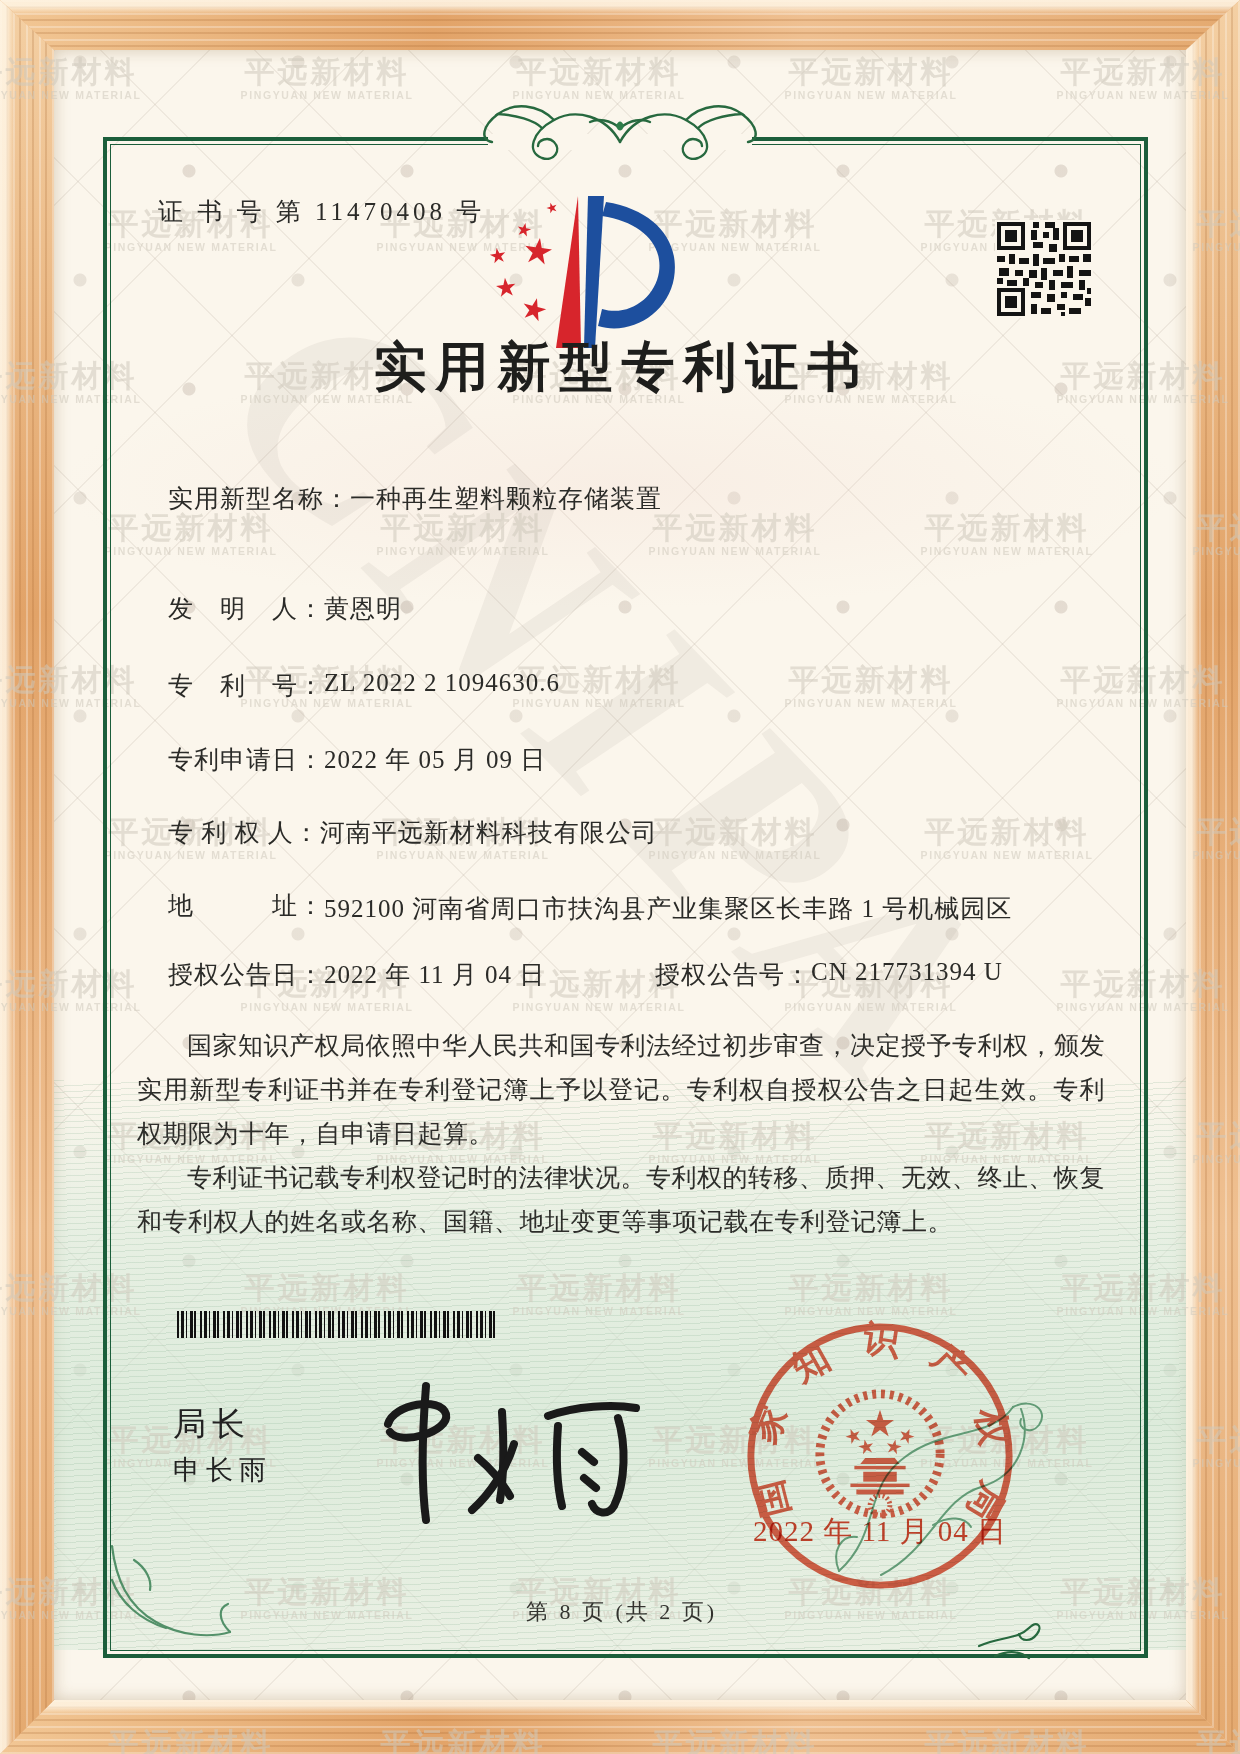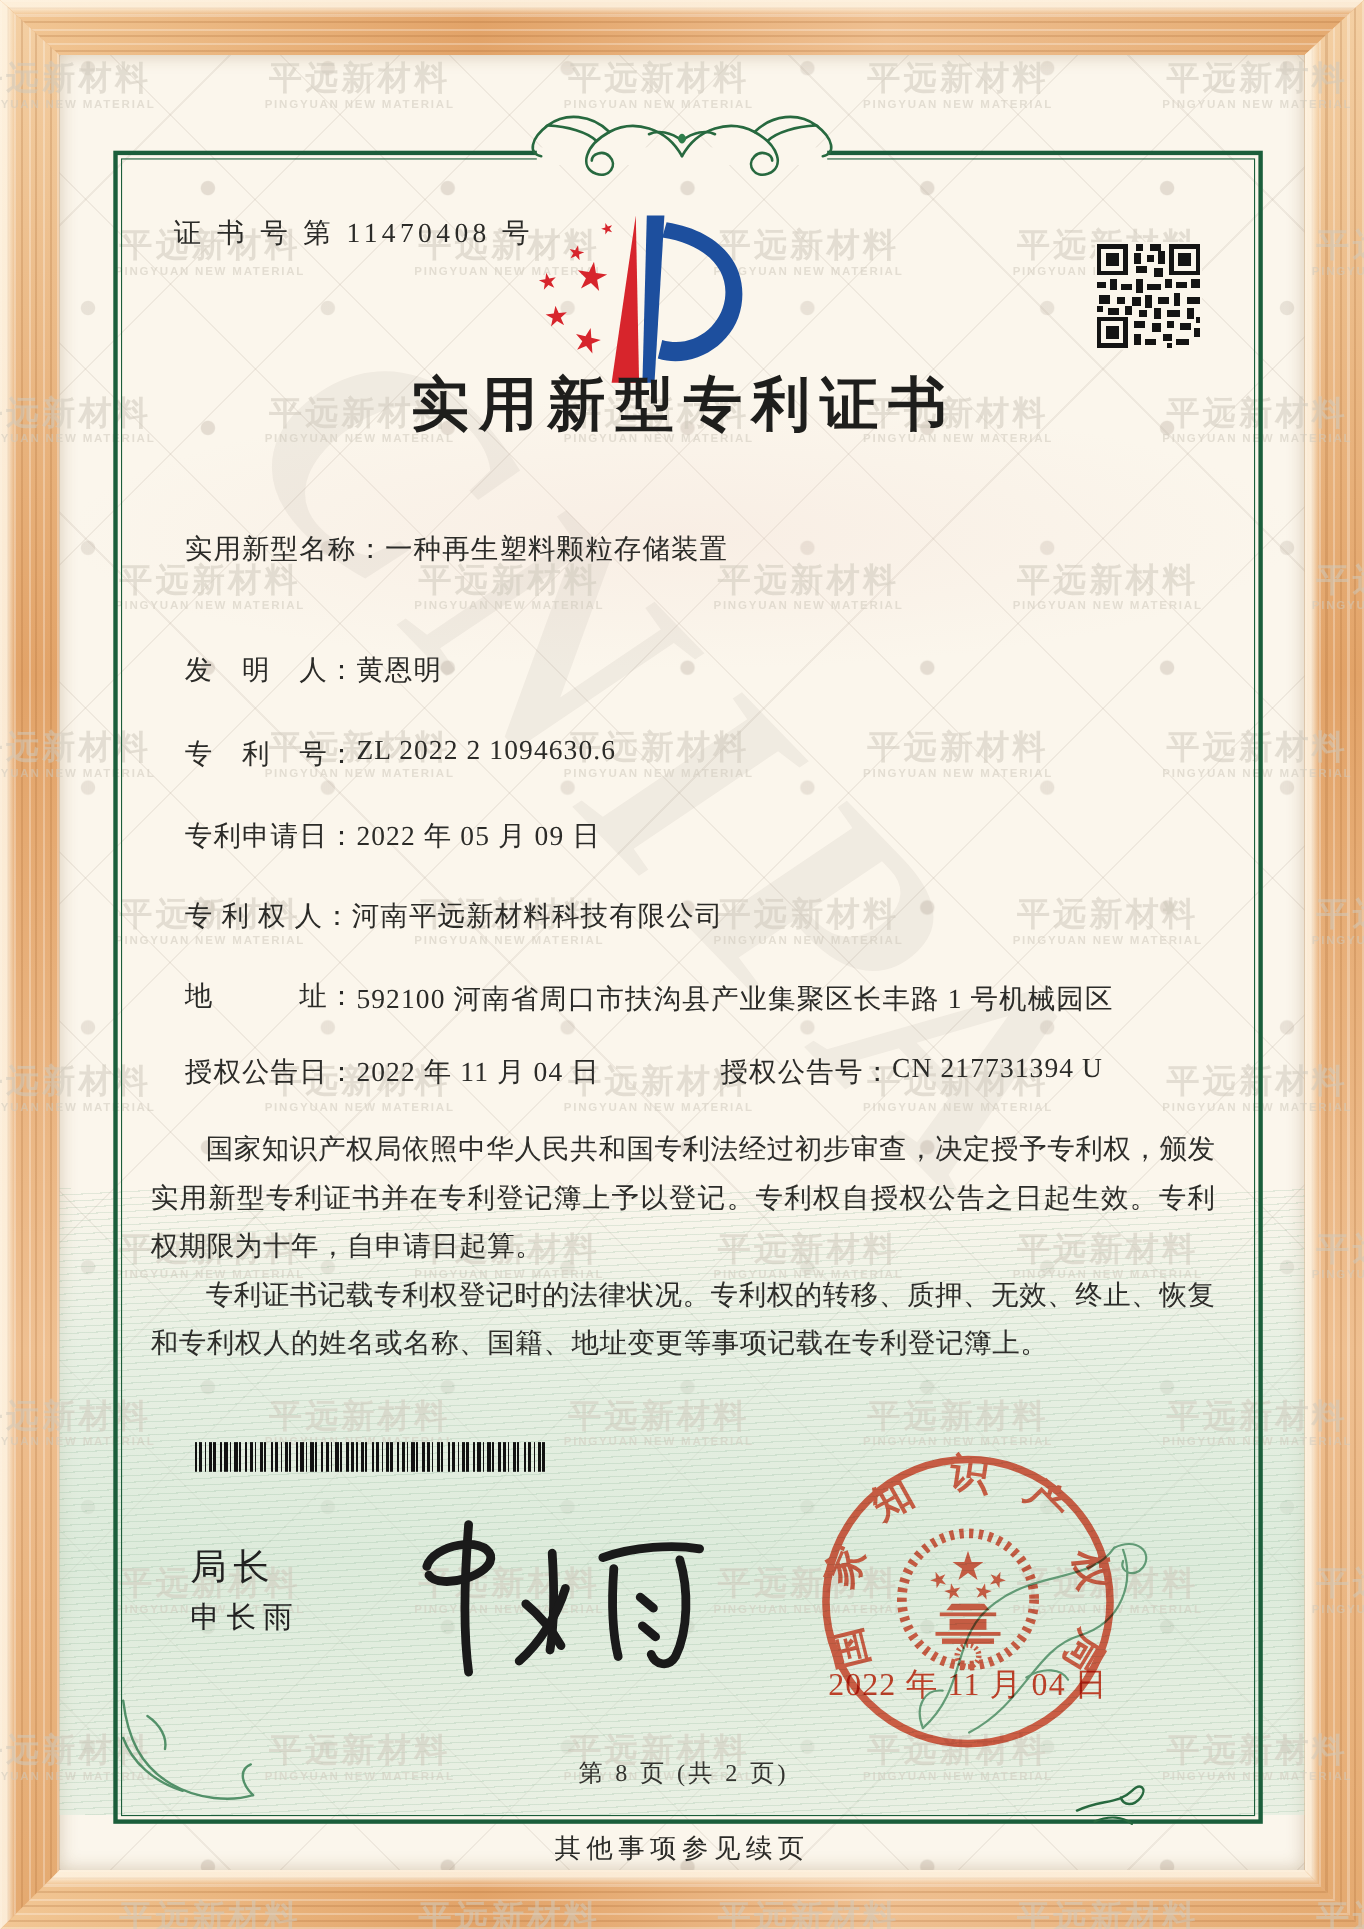--- a/index.html
+++ b/index.html
@@ -524,15 +524,14 @@
       <rect x="-26" y="12" width="52" height="3.5"></rect>
       <rect x="-17" y="18" width="34" height="10"></rect>
       <rect x="-30" y="30" width="60" height="3.5"></rect>
       <rect x="-24" y="36" width="48" height="5"></rect>
       <circle cy="52" r="10" fill="none" stroke="#e05a43" stroke-width="5" stroke-dasharray="2 2.5"></circle>
     </g>
   </svg>
   <div id="seal-date">2022 年 11 月 04 日</div>
 
   <div id="footer-page" class="txt">第 8 页 (共 2 页)</div>
-  <div id="note" class="txt">其他事项参见续页</div>
 
 </div>
 
 </body></html>

